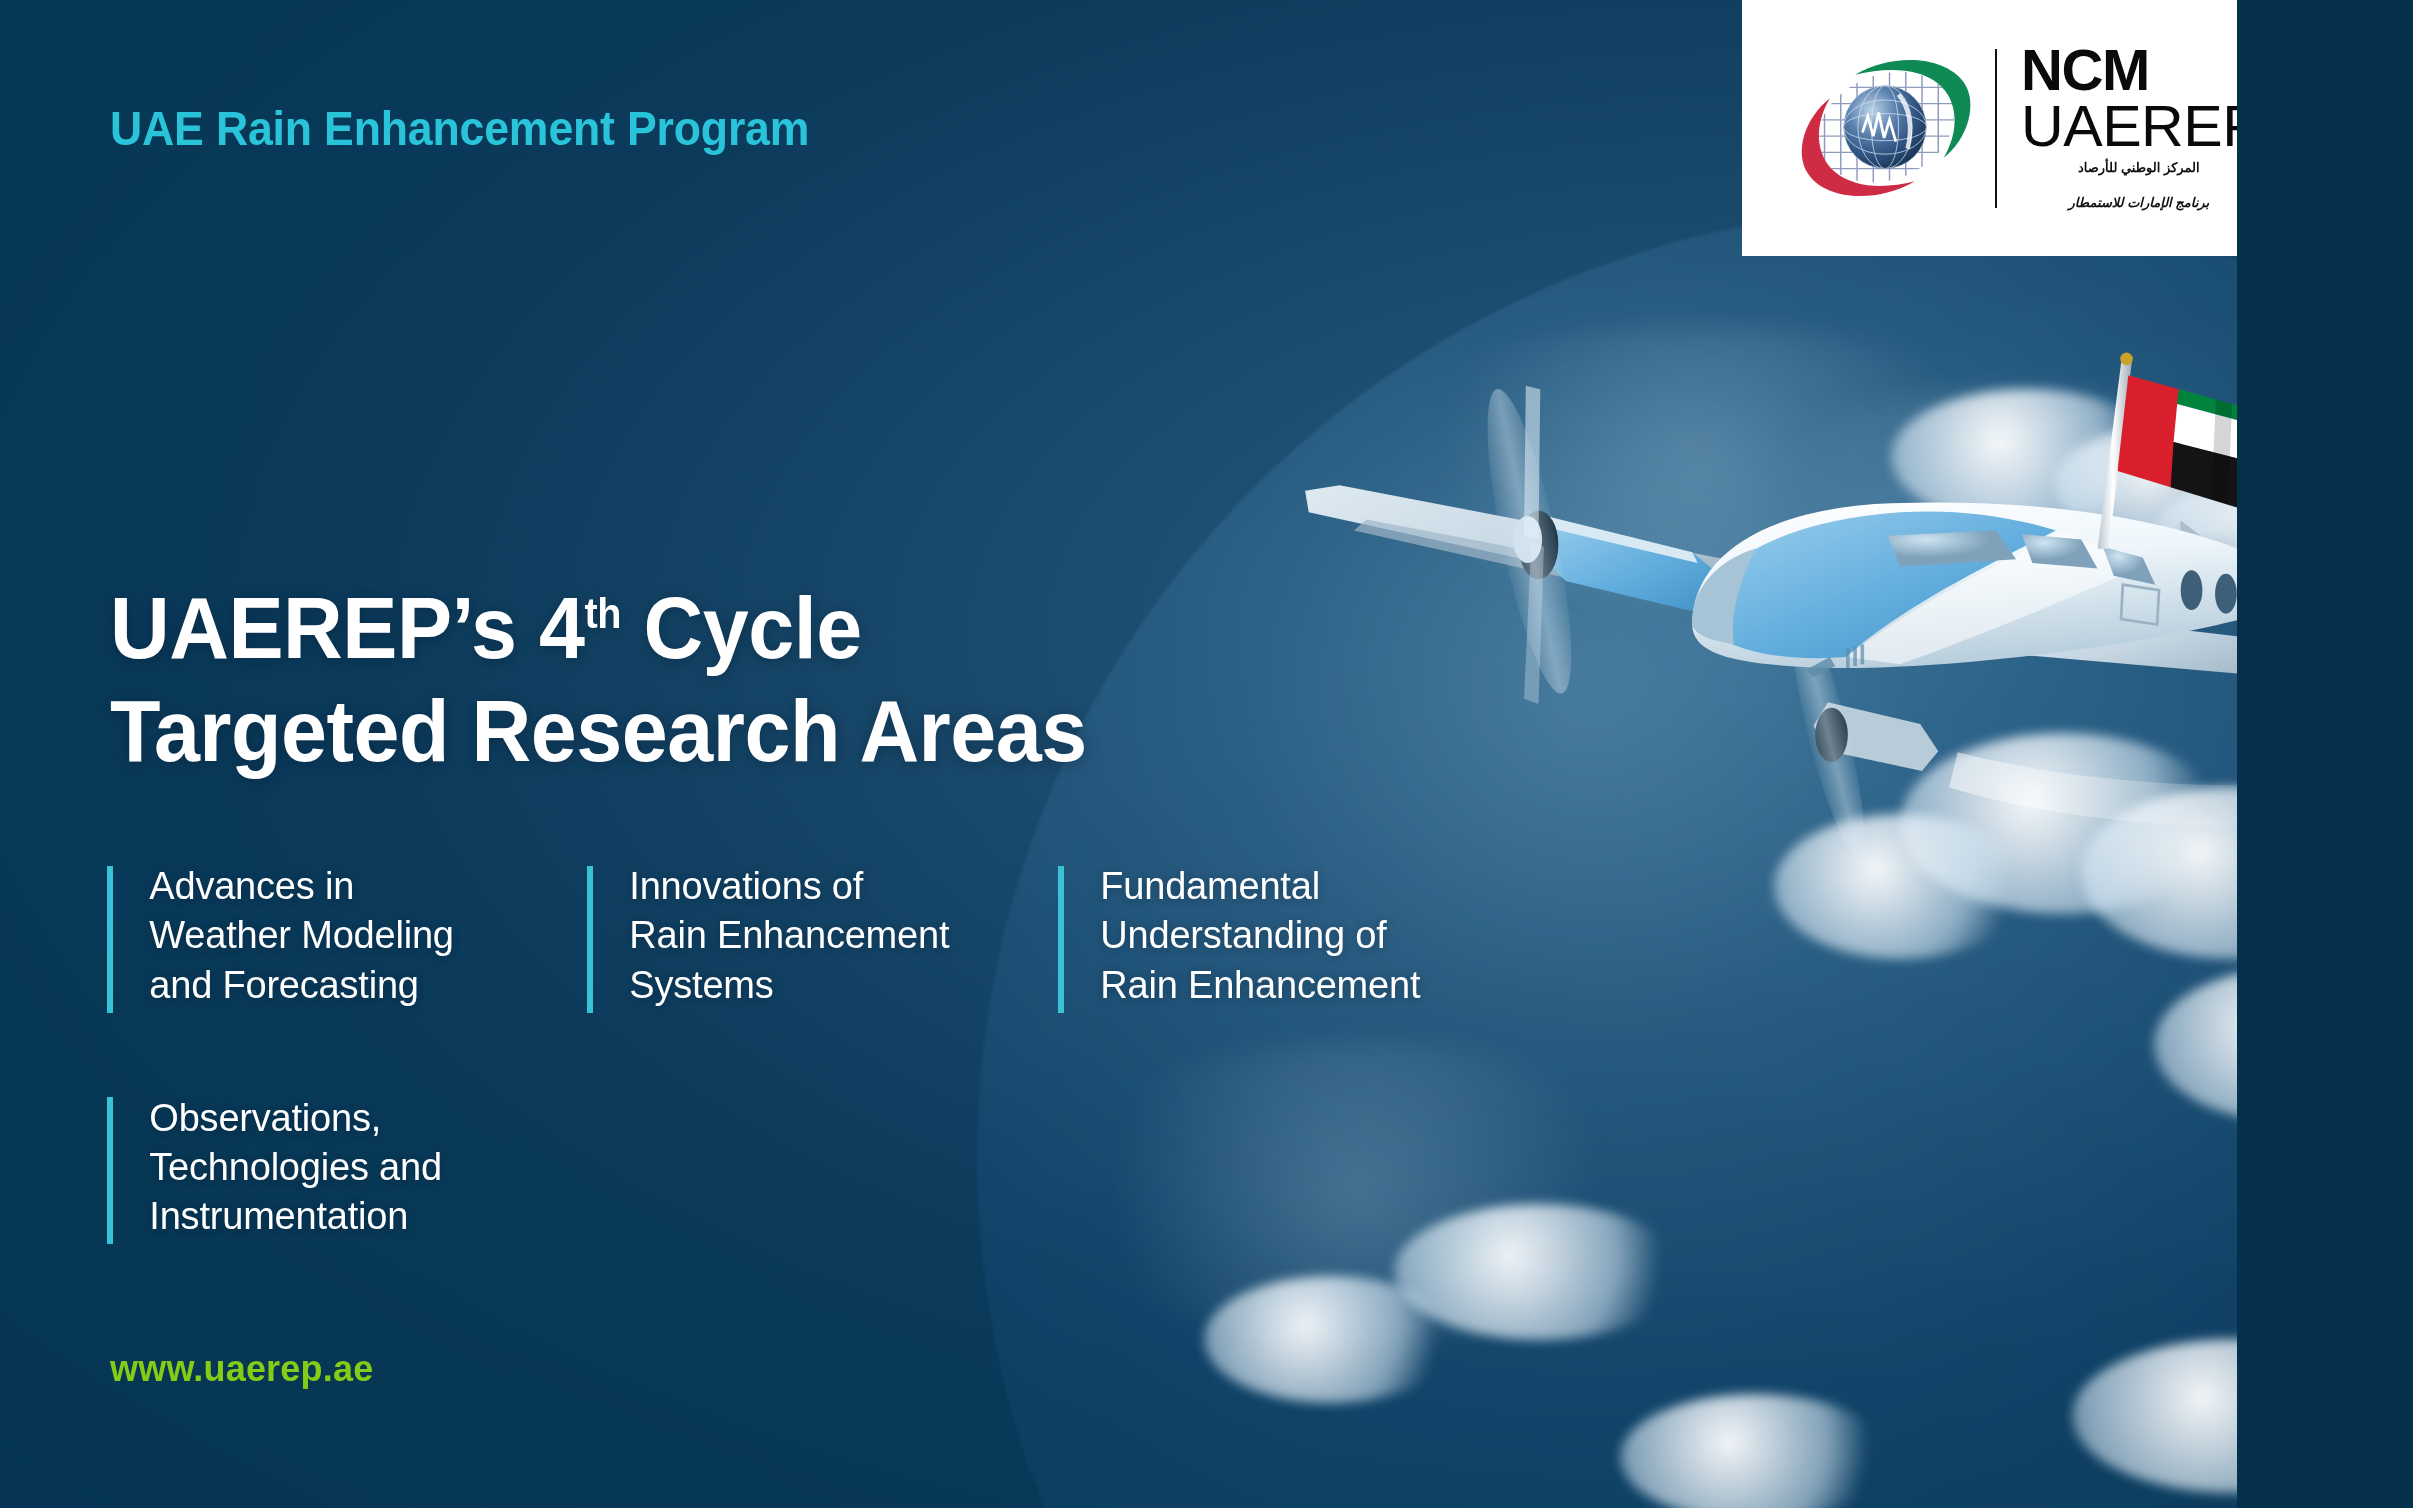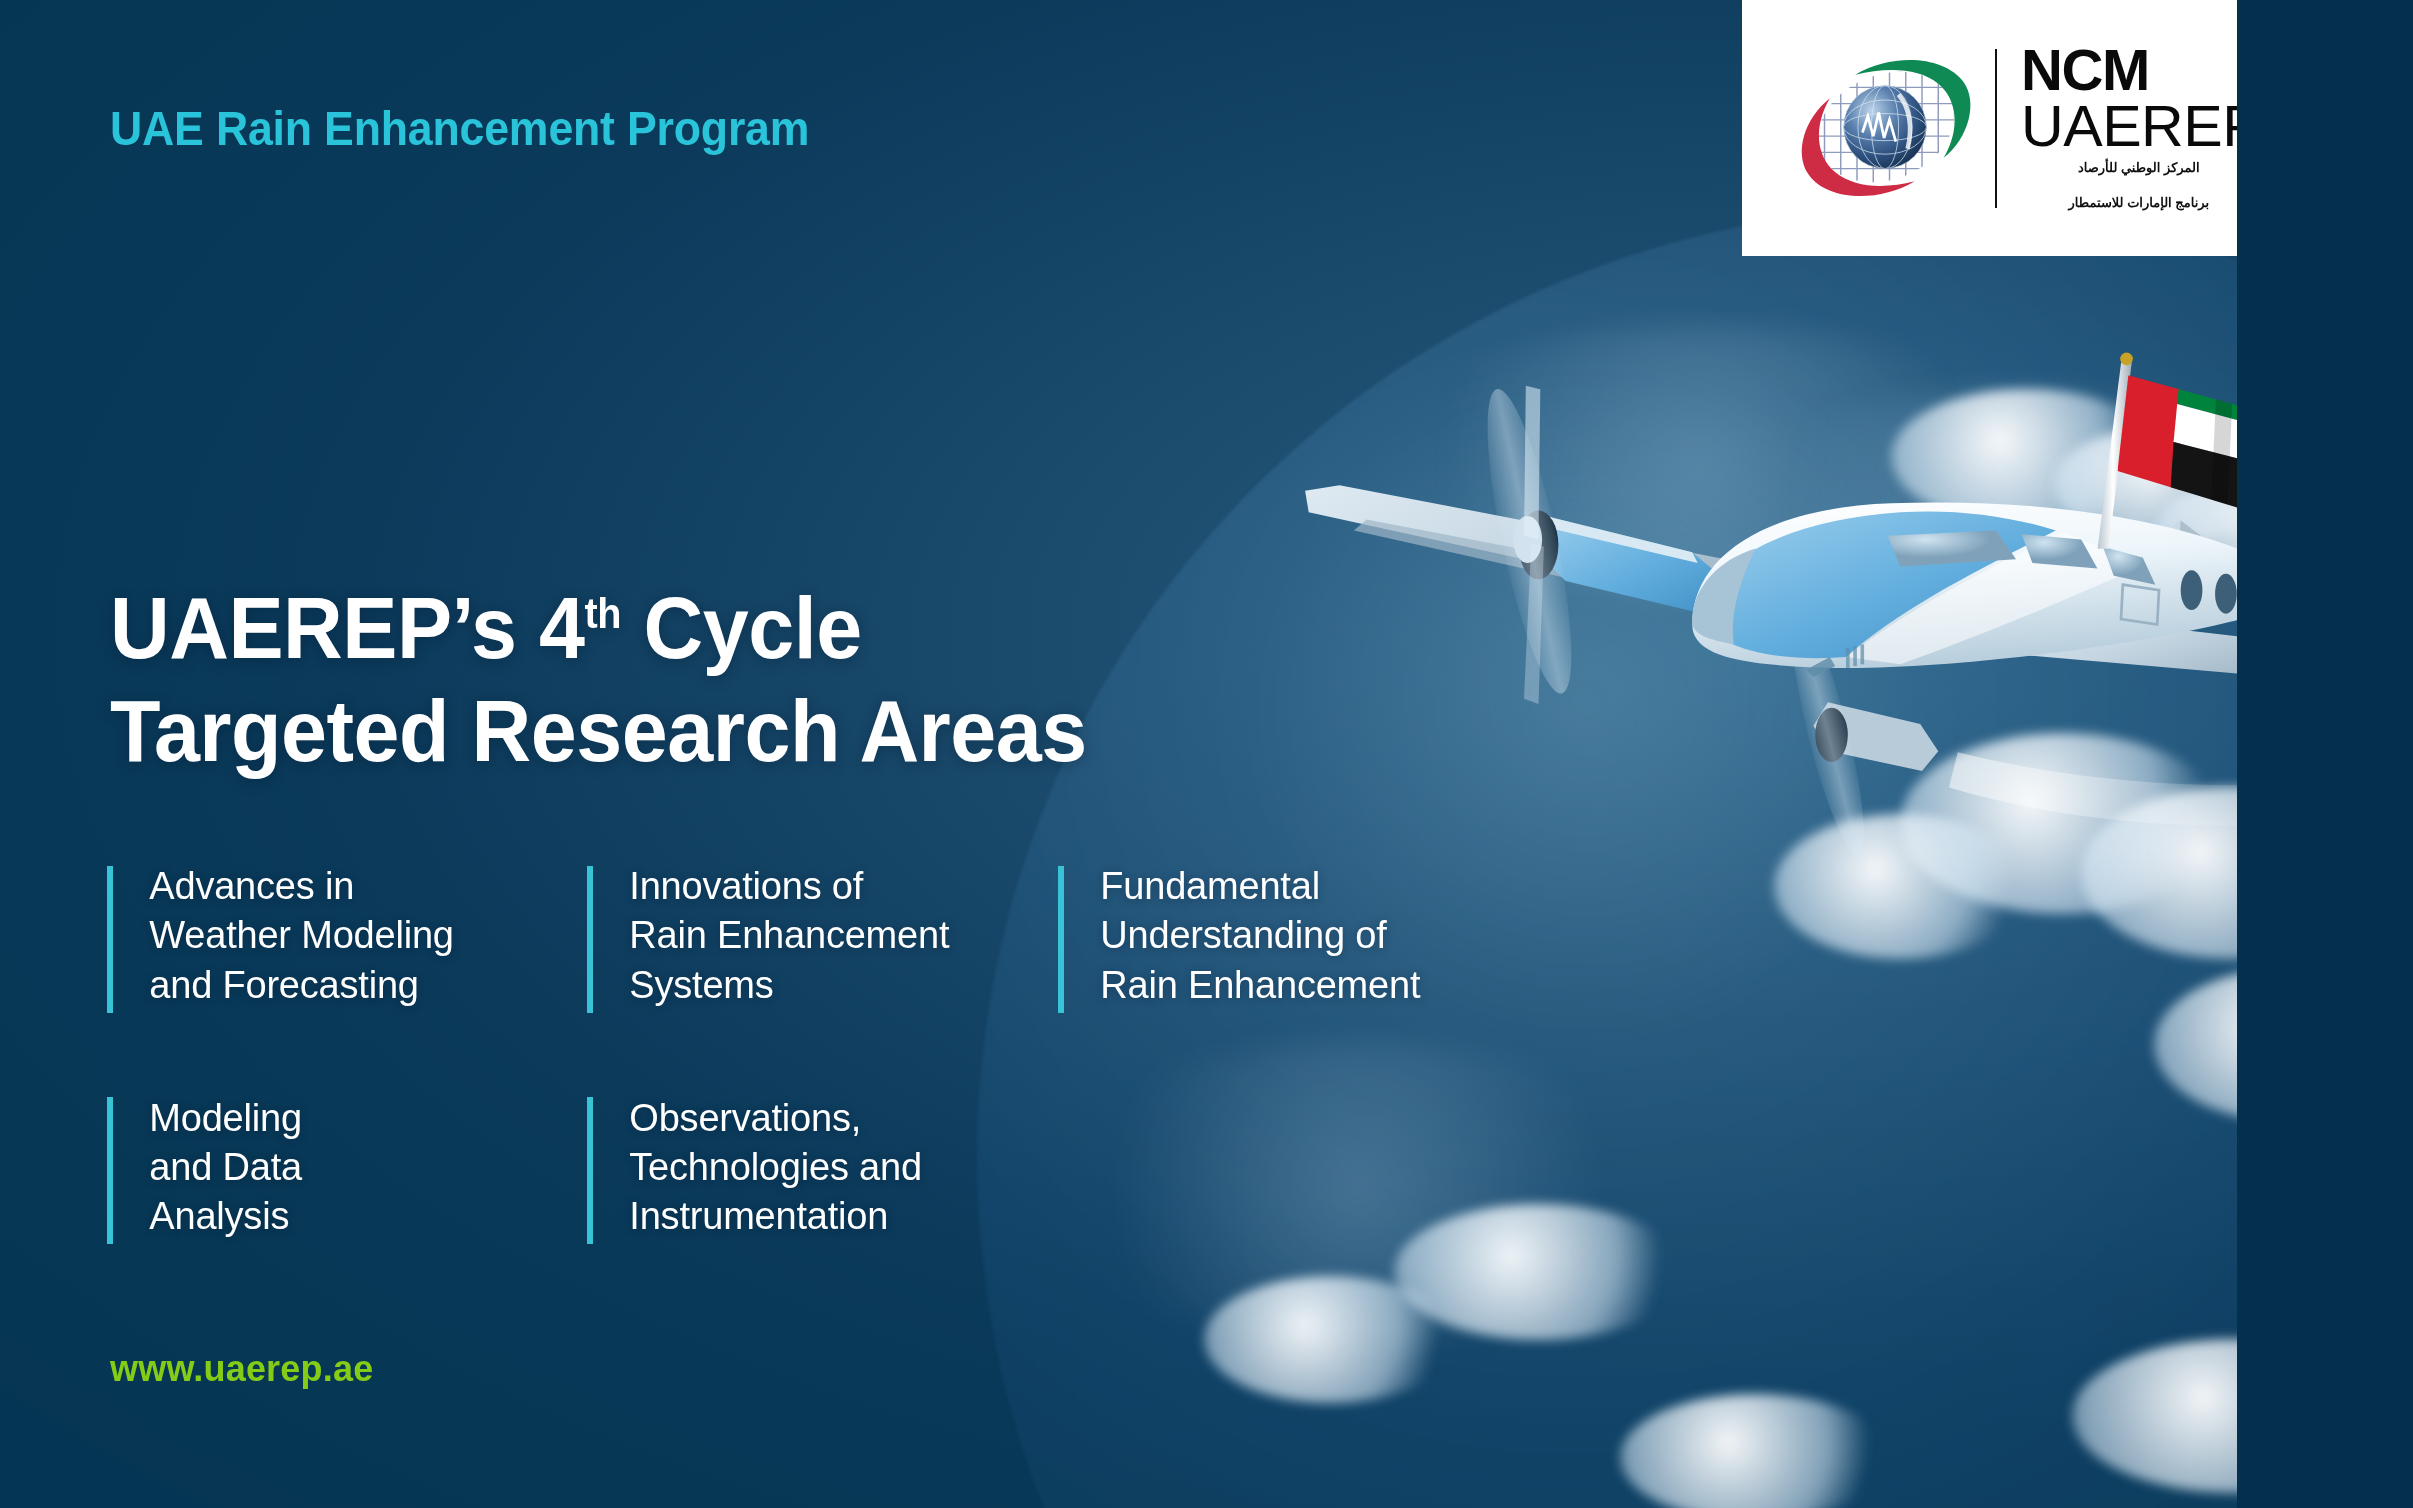--- a/index.html
+++ b/index.html
@@ -369,21 +369,21 @@
       <path d="M118,56 C130,70 134,92 128,116" stroke="#ffffff" stroke-width="5" fill="none" opacity="0.8" clip-path="url(#gclip)"></path>
       <path d="M78,98 l6,-18 l6,22 l6,-26 l6,28 l6,-20 l7,24" stroke="#ffffff" stroke-width="3" fill="none" clip-path="url(#gclip)"></path>
     </svg>
 
     <div class="logo-divider"></div>
 
     <div class="logo-words">
       <div class="logo-ncm">NCM</div>
       <div class="logo-uaerep">UAEREP</div>
       <div class="logo-ar">المركز الوطني للأرصاد</div>
-      <div class="logo-ar" style="margin-top:16px;">برنامج الإمارات للاستمطار</div>
+      <div class="logo-ar" style="margin-top:16px;font-style:italic;">برنامج الإمارات للاستمطار</div>
     </div>
   </div>
 
   <div class="headline">
     <div><span>UAEREP’s 4</span><span class="sup">th</span><span> Cycle</span></div>
     <div>Targeted Research Areas</div>
   </div>
 
   <div class="areas">
 
@@ -402,26 +402,20 @@
 Systems</div>
     </div>
 
     <div class="area">
       <div class="area-bar"></div>
       <div class="area-label">Fundamental
 Understanding of
 Rain Enhancement</div>
     </div>
 
-    <div class="area">
-      <div class="area-bar"></div>
-      <div class="area-label">Modeling
-and Data
-Analysis</div>
-    </div>
 
     <div class="area">
       <div class="area-bar"></div>
       <div class="area-label">Observations,
 Technologies and
 Instrumentation</div>
     </div>
 
   </div>
 

